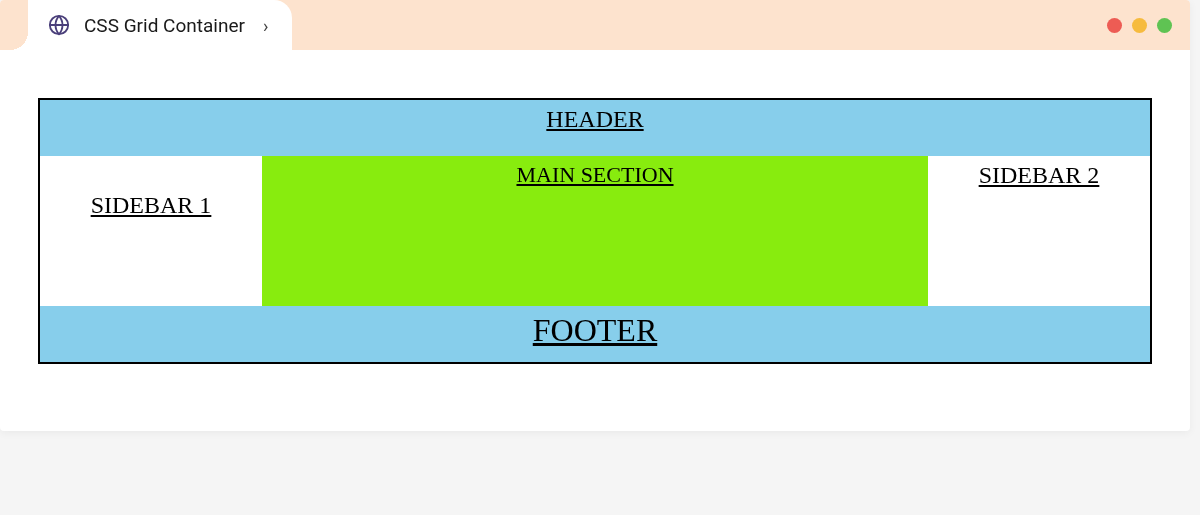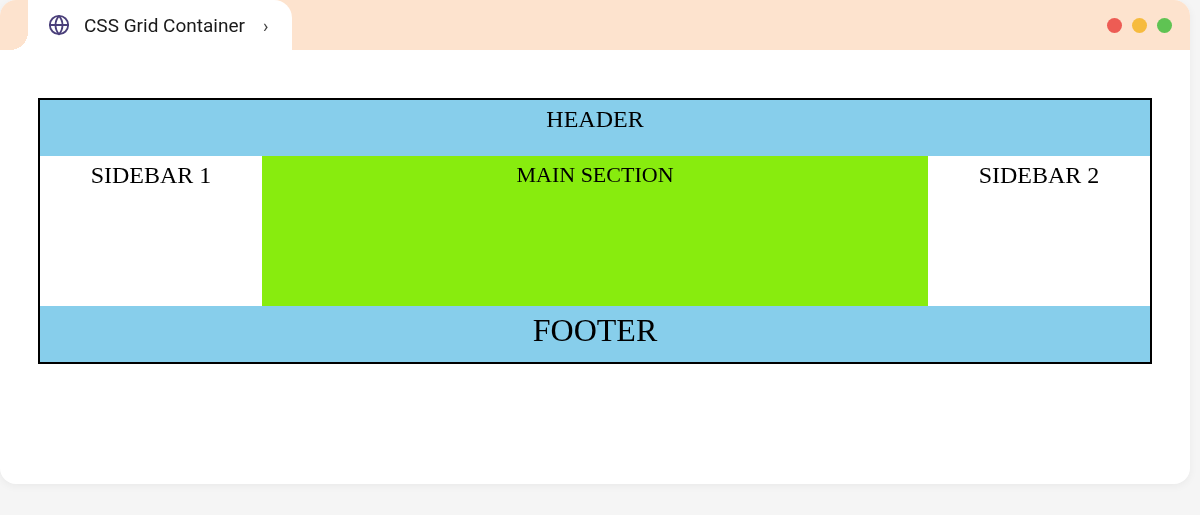--- a/index.html
+++ b/index.html
@@ -11,23 +11,23 @@
       font-family: -apple-system, BlinkMacSystemFont, "Segoe UI", Roboto, sans-serif;
       background: #f5f5f5;
       width: 1200px;
       height: 515px;
       display: flex;
       align-items: flex-start;
       justify-content: flex-start;
     }
     .window {
       width: 1190px;
-      height: 484px;
+      height: 431px;
       background: #ffffff;
-      border-radius: 16px;
+      border-radius: 4px;
       overflow: hidden;
       position: relative;
       box-shadow: 0 2px 8px rgba(0,0,0,0.05);
     }
     .titlebar {
       height: 50px;
       background: #fde3ce;
       display: flex;
       align-items: center;
       justify-content: space-between;
@@ -79,20 +79,21 @@
       width: 15px;
       height: 15px;
       border-radius: 50%;
     }
     .tl-red { background: #ed5c54; }
     .tl-yellow { background: #f6bb3e; }
     .tl-green { background: #5fc353; }
 
     .content-area {
       padding: 48px 38px 30px 38px;
+      text-decoration: underline;
     }
 
     .grid-container {
       border: 2px solid #000000;
       display: grid;
       grid-template-columns: 20% 60% 20%;
       grid-template-rows: 56px 150px 56px;
       font-family: "Times New Roman", Times, serif;
       width: 100%;
     }
@@ -105,22 +106,23 @@
       font-size: 24px;
       padding-top: 6px;
       color: #000;
     }
     .sidebar1-cell {
       grid-column: 1;
       grid-row: 2;
       background: #ffffff;
       text-align: center;
       font-size: 24px;
-      padding-top: 6px;
+      padding-top: 18px;
       color: #000;
+      margin-top: 18px;
     }
     .main-cell {
       grid-column: 2;
       grid-row: 2;
       background: #88ec0e;
       text-align: center;
       font-size: 22px;
       padding-top: 6px;
       color: #000;
     }

